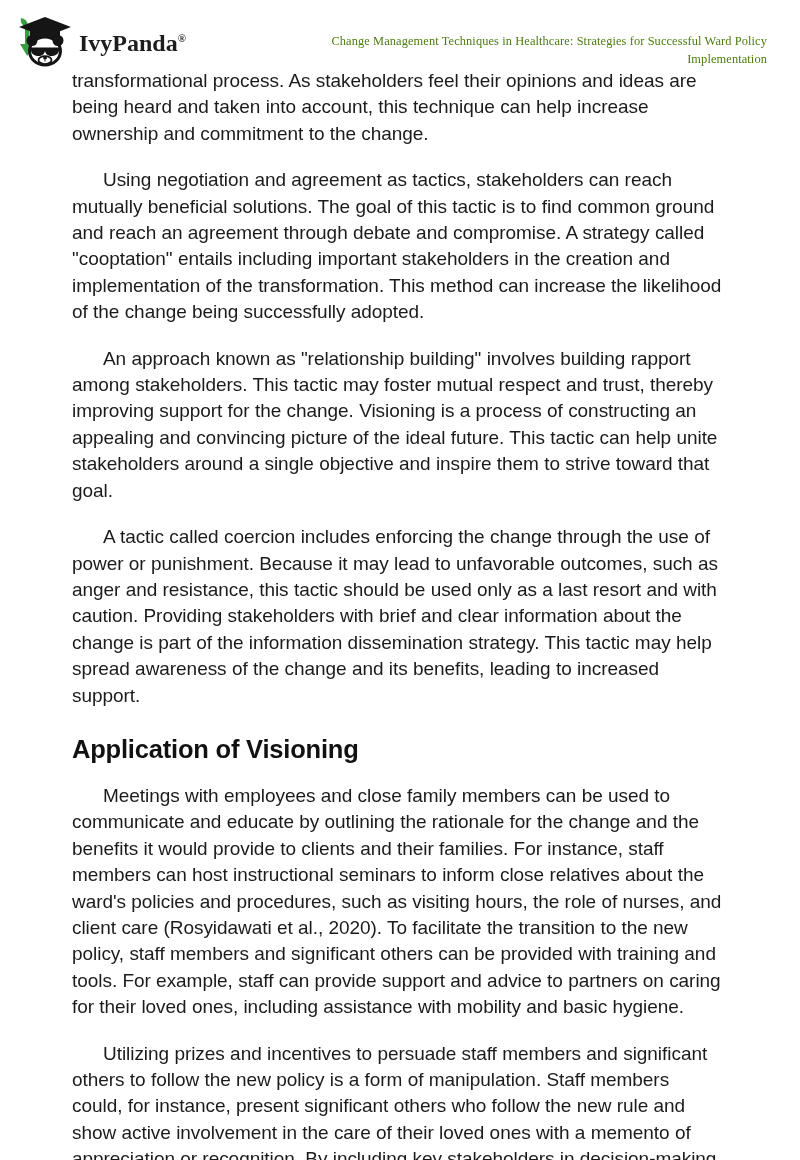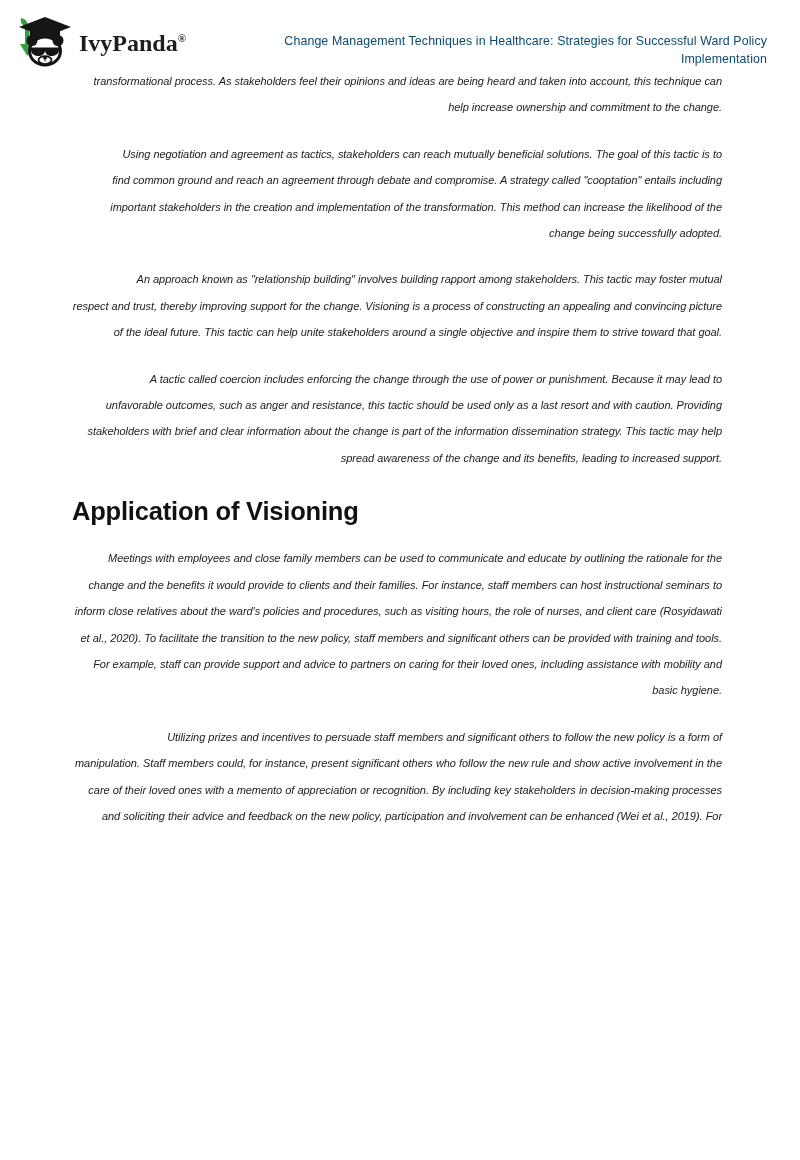--- a/index.html
+++ b/index.html
@@ -66,48 +66,47 @@
   }
   .brand-word .reg {
     font-size: 11px;
     vertical-align: super;
     line-height: 0;
   }
 
   .header-title {
     flex: 1 1 auto;
     text-align: right;
-    font-family: Liberation Sans, sans-serif;
+    font-family: Liberation Serif, serif;
     font-size: 12.4px;
     line-height: 18px;
-    color: #0c4a6e;
+    color: #4d7c0f;
     padding-top: 11px;
     padding-left: 70px;
     letter-spacing: 0.1px;
   }
 
   
   .article {
     position: absolute;
     top: 68px;
     left: 72px;
     width: 650px;
   }
 
   .article p {
     margin: 0 0 20px 0;
     font-family: "Liberation Sans", sans-serif;
-    font-size: 11px;
+    font-size: 19px;
     line-height: 26.4px;
     color: #1b1b1b;
     text-indent: 31px;
-    text-align: right;
+    text-align: left;
     letter-spacing: -0.05px;
     word-spacing: 0.1px;
-    font-style: italic;
   }
 
   .article p.first-para {
     text-indent: 0;
   }
 
   .article h2 {
     margin: 24px 0 18px 0;
     font-family: "Liberation Sans", sans-serif;
     font-weight: bold;

